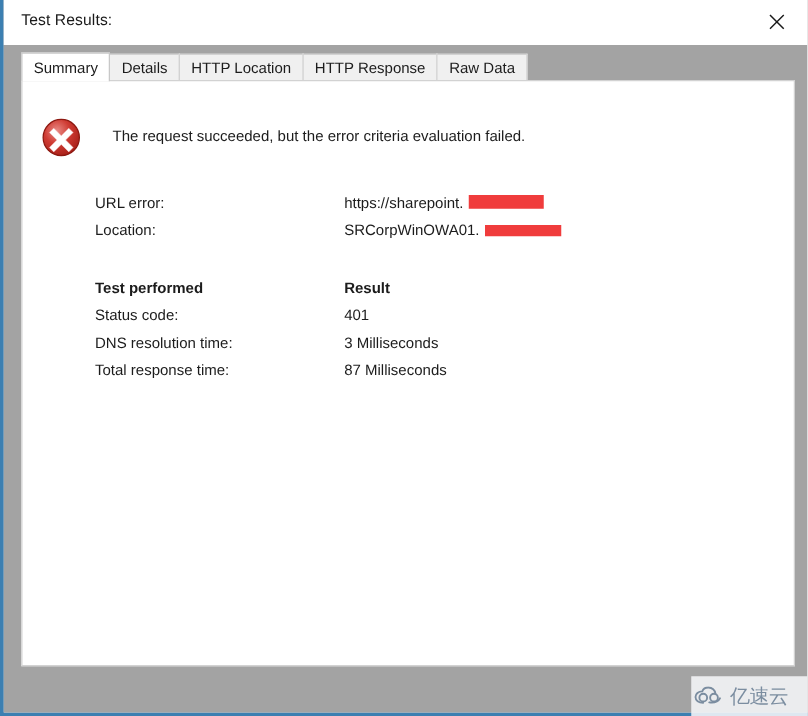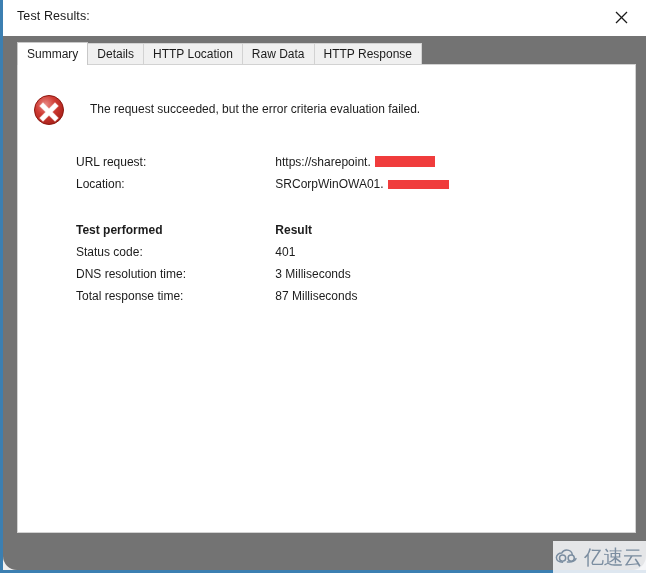--- a/index.html
+++ b/index.html
@@ -24,22 +24,21 @@
     background: #f0f0f0;
     box-sizing: border-box;
     border-left: 3px solid #3c7fb1;
     border-bottom: 3px solid #3c7fb1;
     border-right: 0;
     border-top: 0;
   }
   #inner-frame {
     position: absolute;
     left: 0; top: 0; right: 0; bottom: 0;
-    background: #737373;
-    border-radius: 14px;
+    background: #a3a3a3;
   }
 
   
   #titlebar {
     position: absolute;
     left: 0; top: 0;
     right: 0;
     height: 36px;
     background: #ffffff;
   }
@@ -199,21 +198,21 @@
     width: 93px;
     height: 32px;
     background: rgba(245,246,248,0.88);
     display: flex;
     align-items: center;
     z-index: 50;
     pointer-events: none;
   }
   #watermark .wm-icon { margin-left: 2px; margin-right: 3px; }
   #watermark .wm-text {
-    font-size: 20px;
+    font-size: 16px;
     color: #7b8da0;
     font-family: "DejaVu Sans", sans-serif;
     letter-spacing: -0.5px;
   }
 </style>
 </head>
 <body>
 
 <div id="window">
   <div id="inner-frame">
@@ -227,22 +226,22 @@
         </svg>
       </div>
     </div>
 
     <div id="tabcontrol">
 
       <div id="tabstrip">
         <div class="tab selected">Summary</div>
         <div class="tab">Details</div>
         <div class="tab">HTTP Location</div>
+        <div class="tab">HTTP Response</div>
         <div class="tab">Raw Data</div>
-        <div class="tab">HTTP Response</div>
       </div>
 
       <div id="tabpanel">
 
         <div id="error-row">
           <svg id="error-icon" viewBox="0 0 34 34">
             <defs>
               <radialGradient id="errGrad" cx="38%" cy="32%" r="78%">
                 <stop offset="0%" stop-color="#e98b86"></stop>
                 <stop offset="45%" stop-color="#cf3b33"></stop>
@@ -250,21 +249,21 @@
               </radialGradient>
             </defs>
             <circle cx="17" cy="17" r="14.5" fill="url(#errGrad)" stroke="#8d1810" stroke-width="1"></circle>
             <path d="M11 9.5 L17 15.5 L23 9.5 L26.5 13 L20.5 19 L26.5 25 L23 28.5 L17 22.5 L11 28.5 L7.5 25 L13.5 19 L7.5 13 Z" fill="#ffffff" stroke="#f3c9c6" stroke-width="0.4"></path>
           </svg>
           <div id="error-message">The request succeeded, but the error criteria evaluation failed.</div>
         </div>
 
         <div class="info-table" id="url-table">
           <div class="info-row">
-            <span class="cell-label">URL request:</span>
+            <span class="cell-label">URL error:</span>
             <span class="cell-value">https://sharepoint.</span>
             <span class="redaction r1" style="background: rgb(240, 60, 60);"></span>
           </div>
           <div class="info-row">
             <span class="cell-label">Location:</span>
             <span class="cell-value">SRCorpWinOWA01.</span>
             <span class="redaction r2" style="background: rgb(240, 60, 60);"></span>
           </div>
         </div>
 

